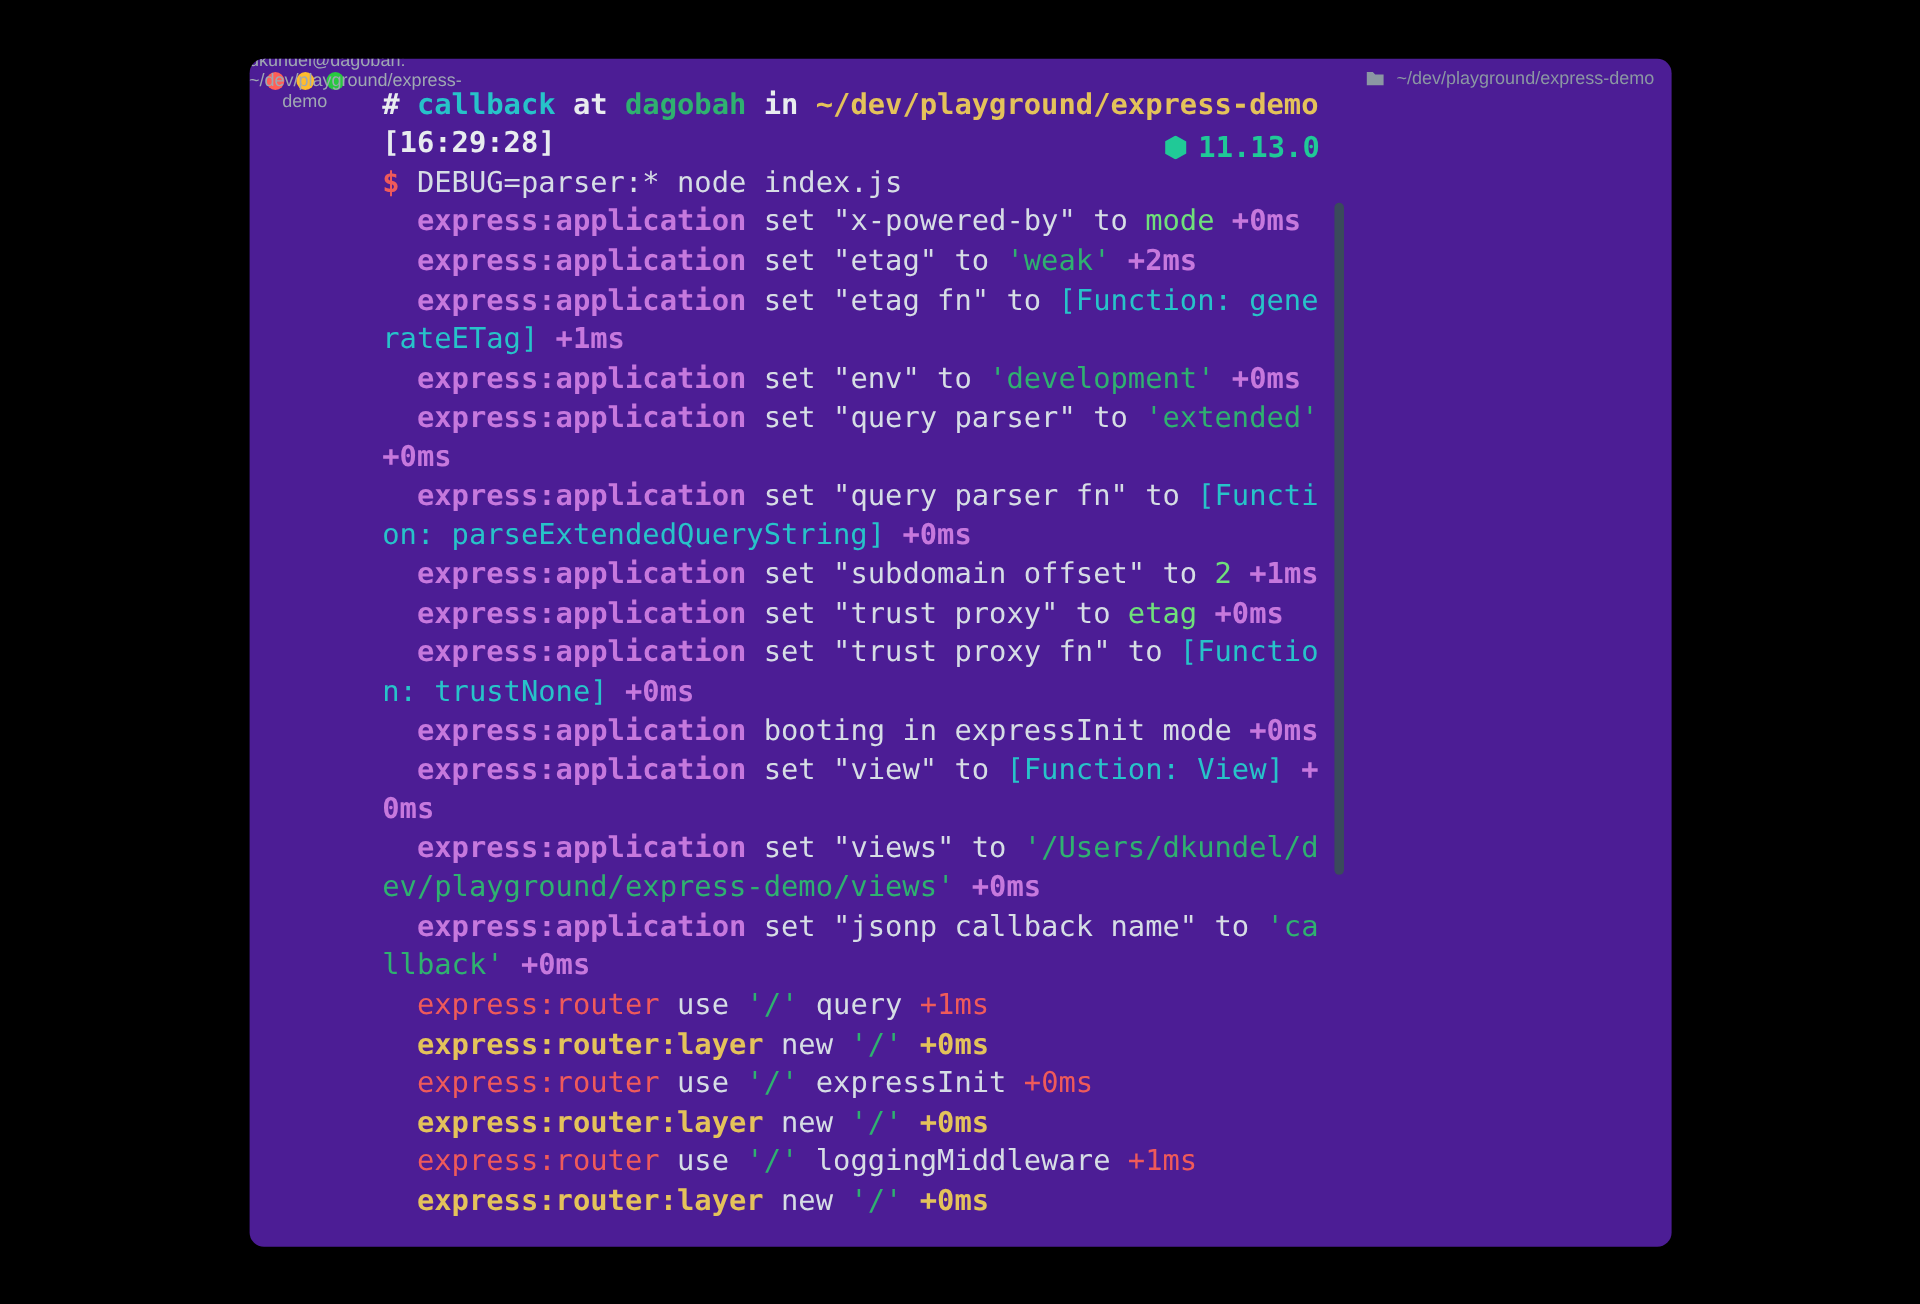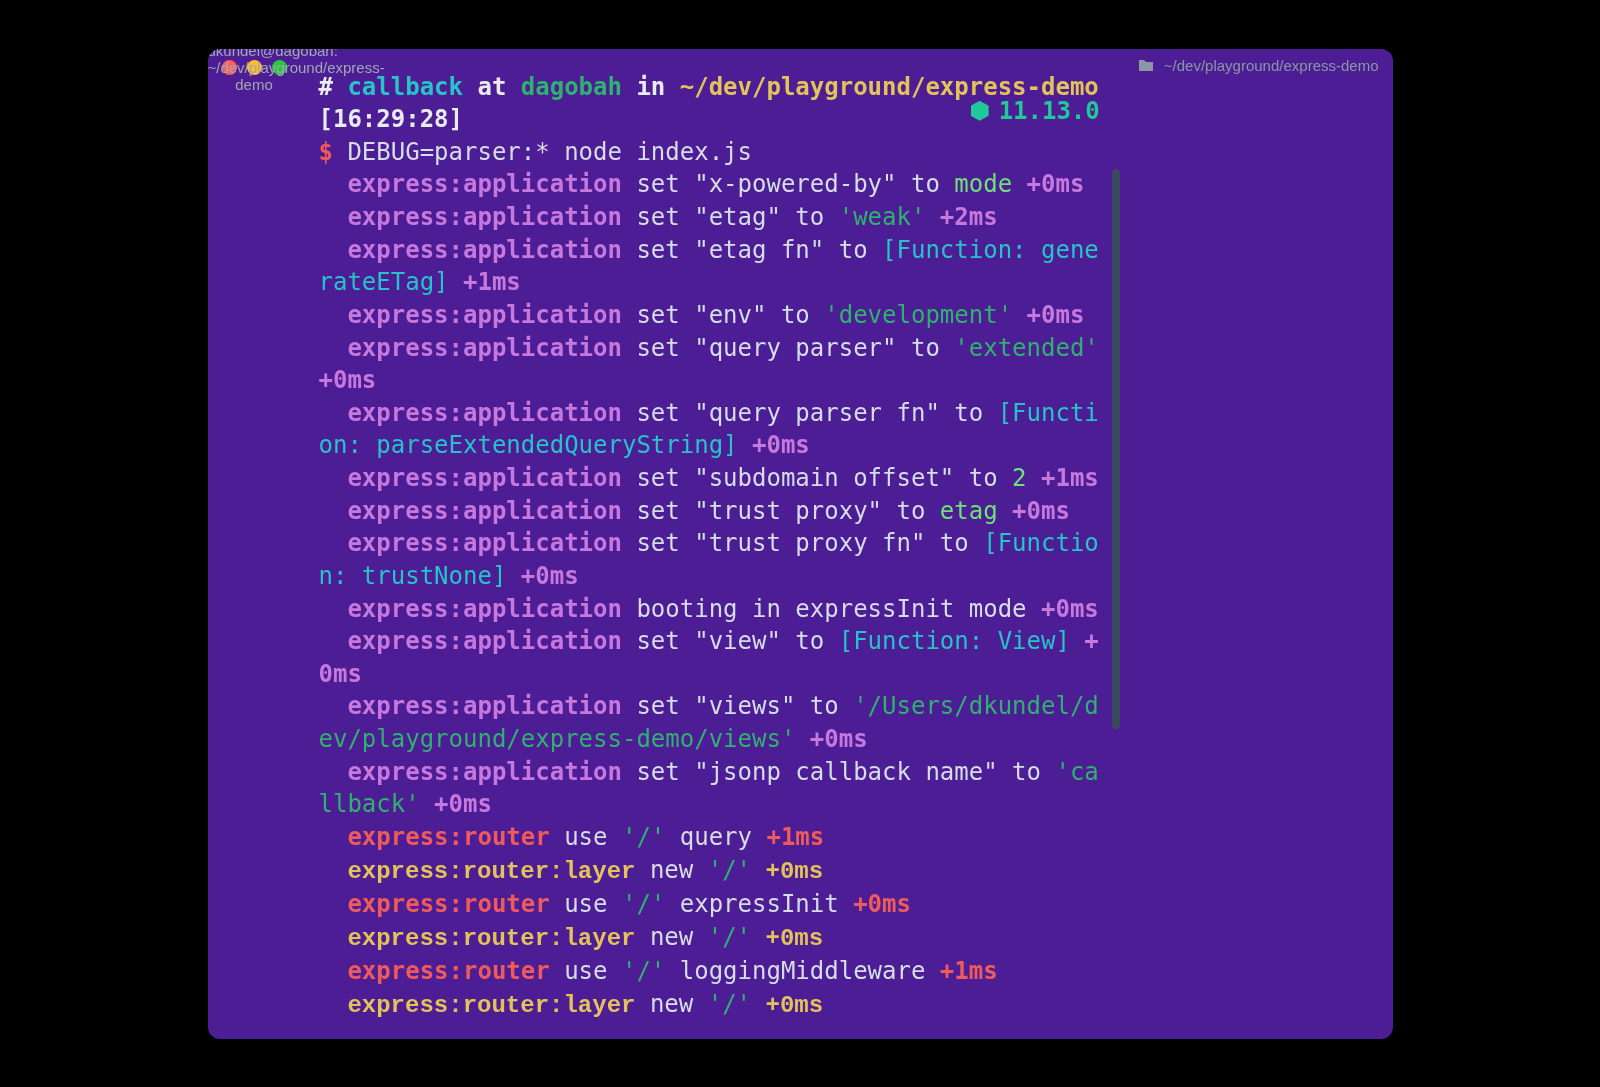--- a/index.html
+++ b/index.html
@@ -72,21 +72,21 @@
     position: absolute;
     right: 4px;
     top: 120px;
     width: 8px;
     height: 560px;
     background: #3a4a5c;
     border-radius: 4px;
   }
   .node-badge {
     position: absolute;
-    top: 46px;
+    top: 58px;
     right: 24px;
     display: flex;
     align-items: center;
     gap: 10px;
     font-weight: bold;
   }
   .hex {
     width: 18px; height: 20px;
     background: #20c997;
     clip-path: polygon(50% 0, 100% 25%, 100% 75%, 50% 100%, 0 75%, 0 25%);
@@ -95,22 +95,22 @@
   .fg-white   { color: #e8ecef; }
   .fg-gray    { color: #d6dde5; }
   .fg-cyan    { color: #27c3c9; }
   .fg-cyan-b  { color: #27c3c9; font-weight: bold; }
   .fg-green   { color: #2fb170; text-align: center; }
   .fg-green-l { color: #6fe07a; }
   .fg-teal    { color: #20c997; }
   .fg-red     { color: #ef5a5a; }
   .fg-yellow  { color: #e4c25a; }
   .fg-ns-app  { color: #c678dd; font-weight: bold; margin-top: 20px; }
-  .fg-ns-rtr  { color: #ef5a5a; font-weight: bold; }
-  .fg-ns-lyr  { color: #e4c25a; font-weight: bold; font-family: Liberation Mono, monospace; }
+  .fg-ns-rtr  { color: #ef5a5a; font-weight: normal; }
+  .fg-ns-lyr  { color: #e4c25a; font-weight: bold; }
 </style>
 </head>
 <body>
 
 <div class="window">
 
   <div class="titlebar">
     <div class="traffic">
       <div class="dot red"></div>
       <div class="dot yellow"></div>

